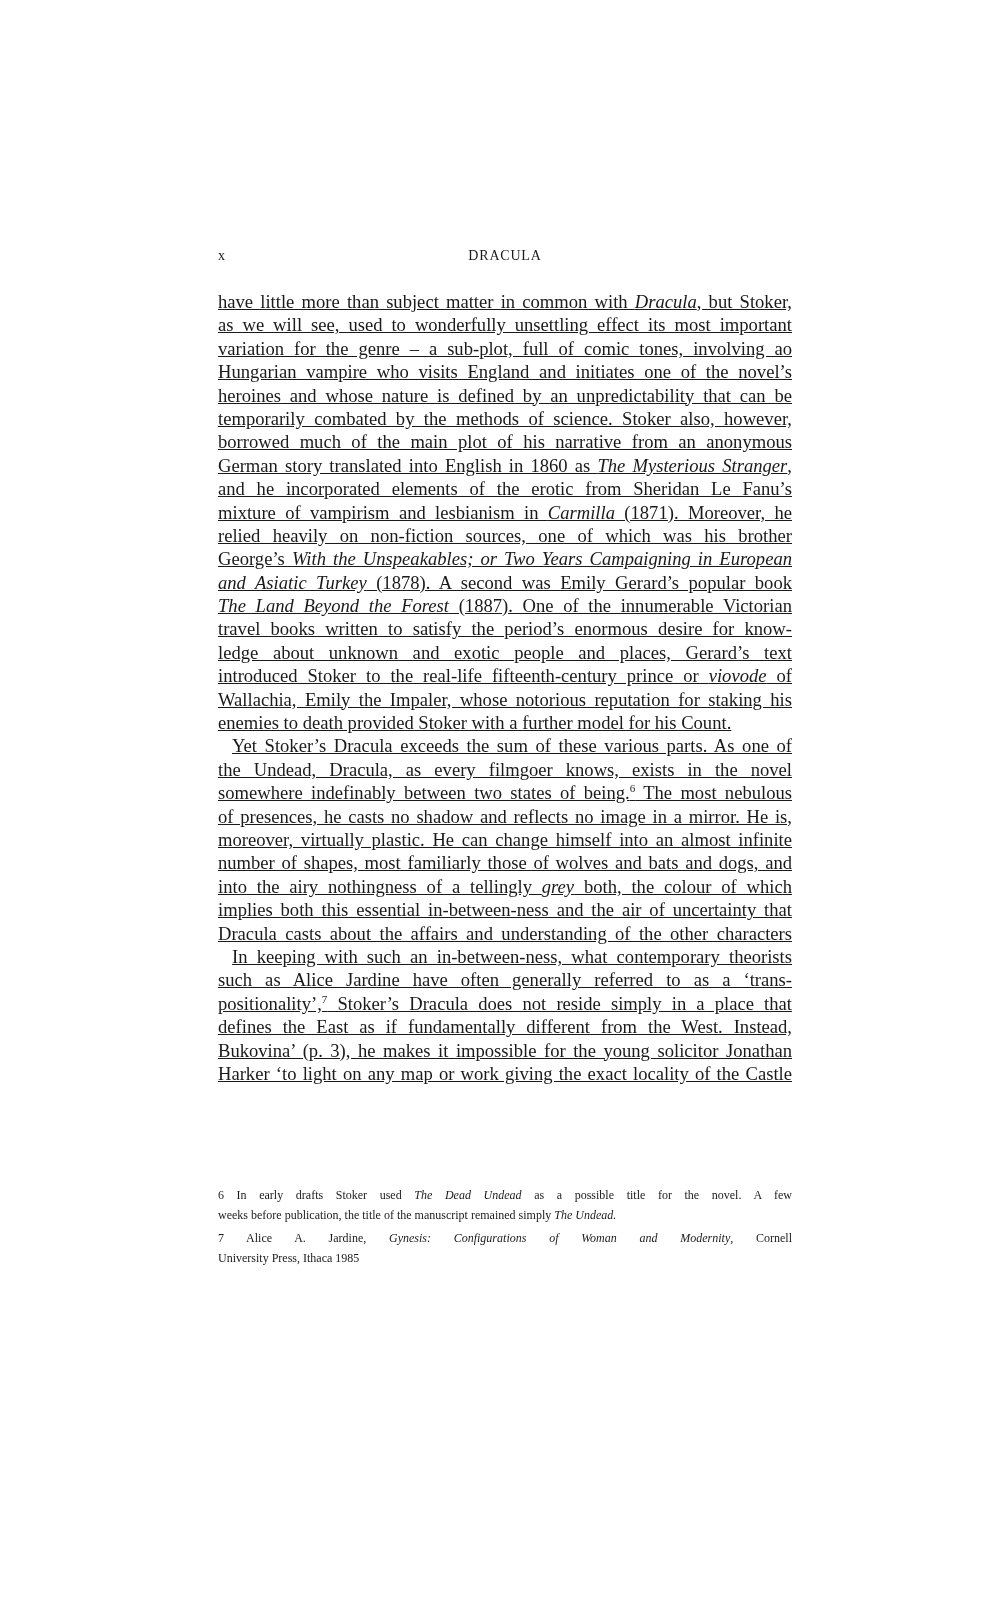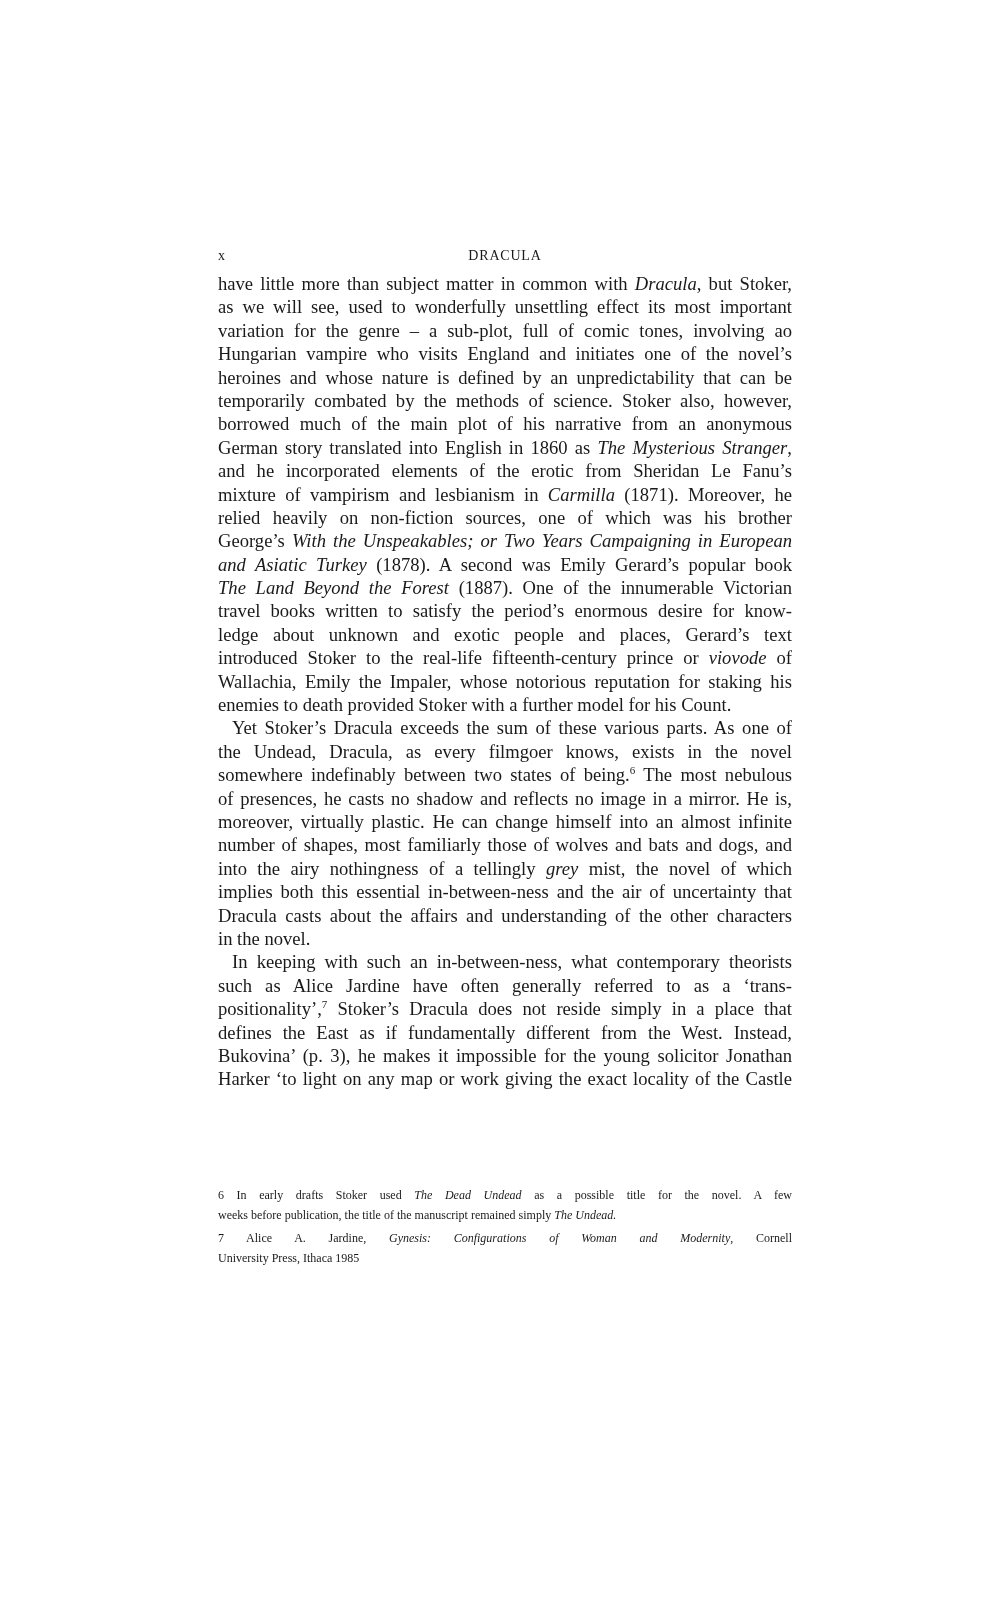--- a/index.html
+++ b/index.html
@@ -2,21 +2,21 @@
 <html><head>
 <meta charset="utf-8">
 <style>
   html, body { margin: 0; padding: 0; background: #ffffff; }
   body { width: 1000px; height: 1616px; position: relative; overflow: hidden;
          font-family: "Liberation Serif", "DejaVu Serif", serif; color: #1a1a1a; }
   .page { position: absolute; left: 218px; top: 248px; width: 574px; }
   .running-head { position: relative; height: 22px; font-size: 14px; letter-spacing: 0.8px; }
   .folio { position: absolute; left: 0; top: 0; }
   .title { position: absolute; left: 0; right: 0; top: 0; text-align: center; }
-  .body { margin-top: 2px; font-size: 18.6px; line-height: 23.4px; }
+  .body { margin-top: 20px; font-size: 18.6px; line-height: 23.4px; text-decoration: underline; }
   .line { display: block; white-space: nowrap; text-align: justify; text-align-last: justify; height: 23.4px; overflow: visible; }
   .line.last { text-align-last: left; }
   .line.indent { text-indent: 14px; }
   i { font-style: italic; }
   sup { font-size: 11px; line-height: 0; vertical-align: 7px; }
   .footnotes { position: absolute; left: 218px; top: 1185px; width: 574px; font-size: 12px; line-height: 20px; }
   .fn { margin-bottom: 3px; }
   .fn .line { height: 20px; }
 </style>
 </head>
@@ -49,24 +49,23 @@
         <span class="line"><span>Wallachia, Emily the Impaler, whose notorious reputation for staking his</span></span>
         <span class="line last"><span>enemies to death provided Stoker with a further model for his Count.</span></span>
       </div>
       <div>
         <span class="line indent"><span>Yet Stoker’s Dracula exceeds the sum of these various parts. As one of</span></span>
         <span class="line"><span>the Undead, Dracula, as every filmgoer knows, exists in the novel</span></span>
         <span class="line"><span>somewhere indefinably between two states of being.</span><sup>6</sup><span> The most nebulous</span></span>
         <span class="line"><span>of presences, he casts no shadow and reflects no image in a mirror. He is,</span></span>
         <span class="line"><span>moreover, virtually plastic. He can change himself into an almost infinite</span></span>
         <span class="line"><span>number of shapes, most familiarly those of wolves and bats and dogs, and</span></span>
-        <span class="line"><span>into the airy nothingness of a tellingly </span><i>grey</i><span> mist, the novel of which</span></span>
+        <span class="line"><span>into the airy nothingness of a tellingly </span><i>grey</i><span> both, the colour of which</span></span>
         <span class="line"><span>implies both this essential in-between-ness and the air of uncertainty that</span></span>
         <span class="line"><span>Dracula casts about the affairs and understanding of the other characters</span></span>
-        <span class="line last"><span>in the novel.</span></span>
       </div>
       <div>
         <span class="line indent"><span>In keeping with such an in-between-ness, what contemporary theorists</span></span>
         <span class="line"><span>such as Alice Jardine have often generally referred to as a ‘trans-</span></span>
         <span class="line"><span>positionality’,</span><sup>7</sup><span> Stoker’s Dracula does not reside simply in a place that</span></span>
         <span class="line"><span>defines the East as if fundamentally different from the West. Instead,</span></span>
         <span class="line"><span>Bukovina’ (p. 3), he makes it impossible for the young solicitor Jonathan</span></span>
         <span class="line"><span>Harker ‘to light on any map or work giving the exact locality of the Castle</span></span>
       </div>
     </div>

